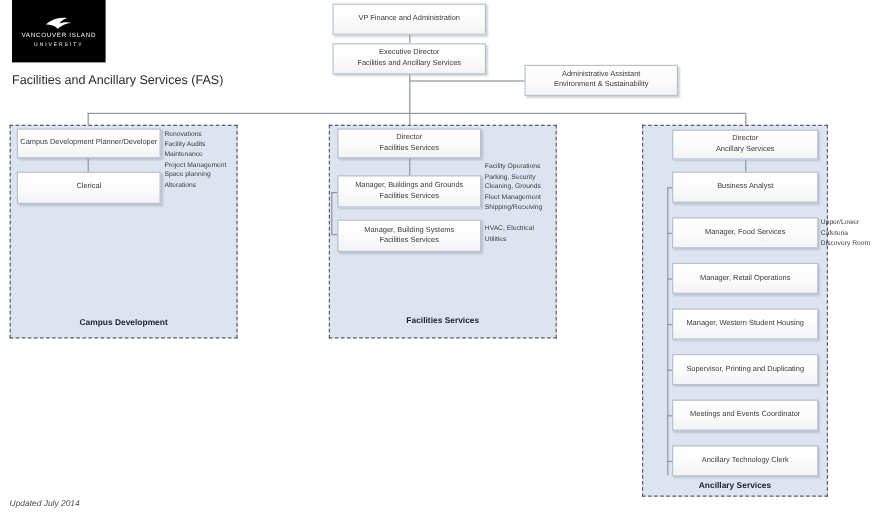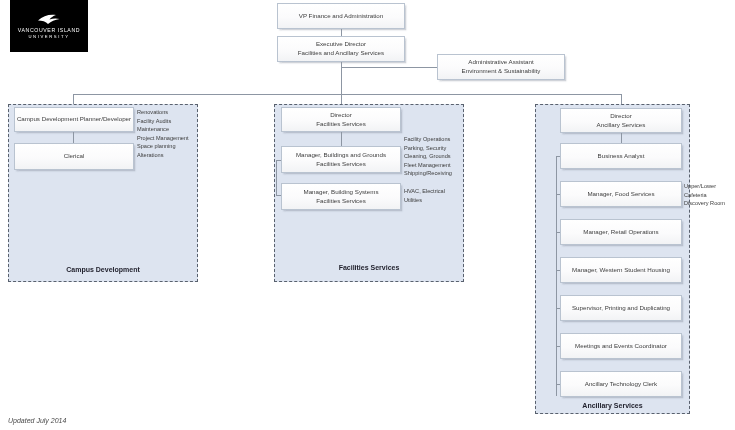--- a/index.html
+++ b/index.html
@@ -130,20 +130,21 @@
 <div id="root">
 
   <div class="logo-box">
     <svg class="logo-mark" viewBox="0 0 52 24">
       <path d="M4 15 C14 6, 26 2, 40 4 C34 6, 30 9, 27 13 C33 11, 40 10, 47 12 C38 13, 30 17, 24 22 C20 17, 12 15, 4 15 Z" fill="#ffffff"></path>
     </svg>
     <div class="logo-line1">VANCOUVER ISLAND</div>
     <div class="logo-line2">UNIVERSITY</div>
   </div>
 
+  <div class="fas-title">Facilities and Ancillary Services (FAS)</div>
 
   <div class="node" style="left:277px; top:3px; width:128px; height:26px;">
     <span class="ln">VP Finance and Administration</span>
   </div>
 
   <div class="node" style="left:277px; top:36px; width:128px; height:26px;">
     <span class="ln">Executive Director</span>
     <span class="ln">Facilities and Ancillary Services</span>
   </div>
 

